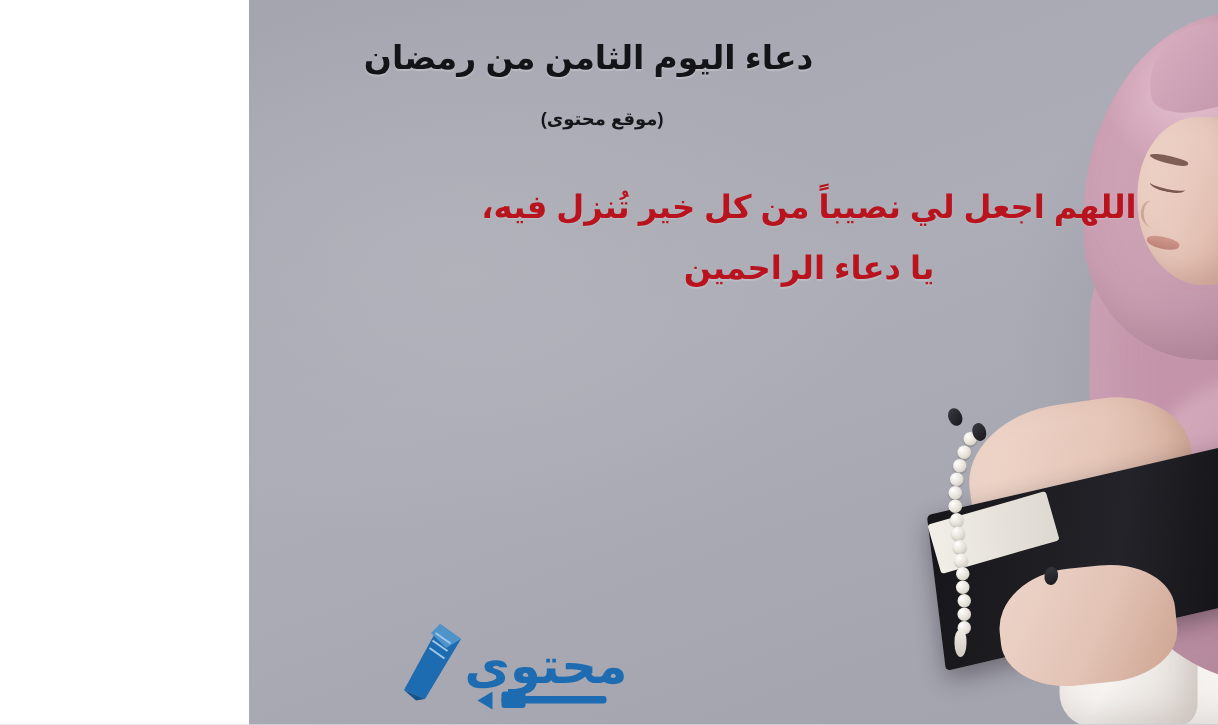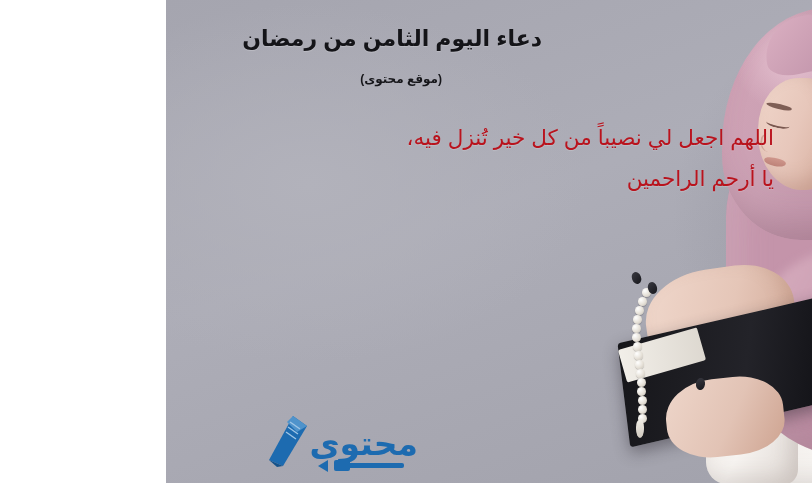--- a/index.html
+++ b/index.html
@@ -267,23 +267,23 @@
     font-weight: bold;
     white-space: nowrap;
   }
   .prayer {
     position: absolute;
     right: 38px;
     top: 118px;
     width: 470px;
     color: #b9131d;
     font-size: 21.5px;
-    font-weight: normal;
+    font-weight: bold;
     line-height: 41px;
-    text-align: right;
+    text-align: center;
     text-shadow: 0 1px 1px rgba(255,255,255,0.18);
   }
   .prayer .line { display: block; white-space: nowrap; }
 
   
   .logo {
     position: absolute;
     display: flex;
     align-items: center;
     direction: rtl;
@@ -416,16 +416,16 @@
     <span class="logo-underline"></span>
     <span class="logo-plug"></span>
     <span class="logo-arrow"></span>
   </div>
 
   <div class="title">دعاء اليوم الثامن من رمضان</div>
   <div class="subtitle">(موقع محتوى)</div>
 
   <div class="prayer">
     <span class="line">اللهم اجعل لي نصيباً من كل خير تُنزل فيه،</span>
-    <span class="line">يا أرحم الراحمين</span>
+    <span class="line">يا دعاء الراحمين</span>
   </div>
 
 </div>
 
 </body></html>

